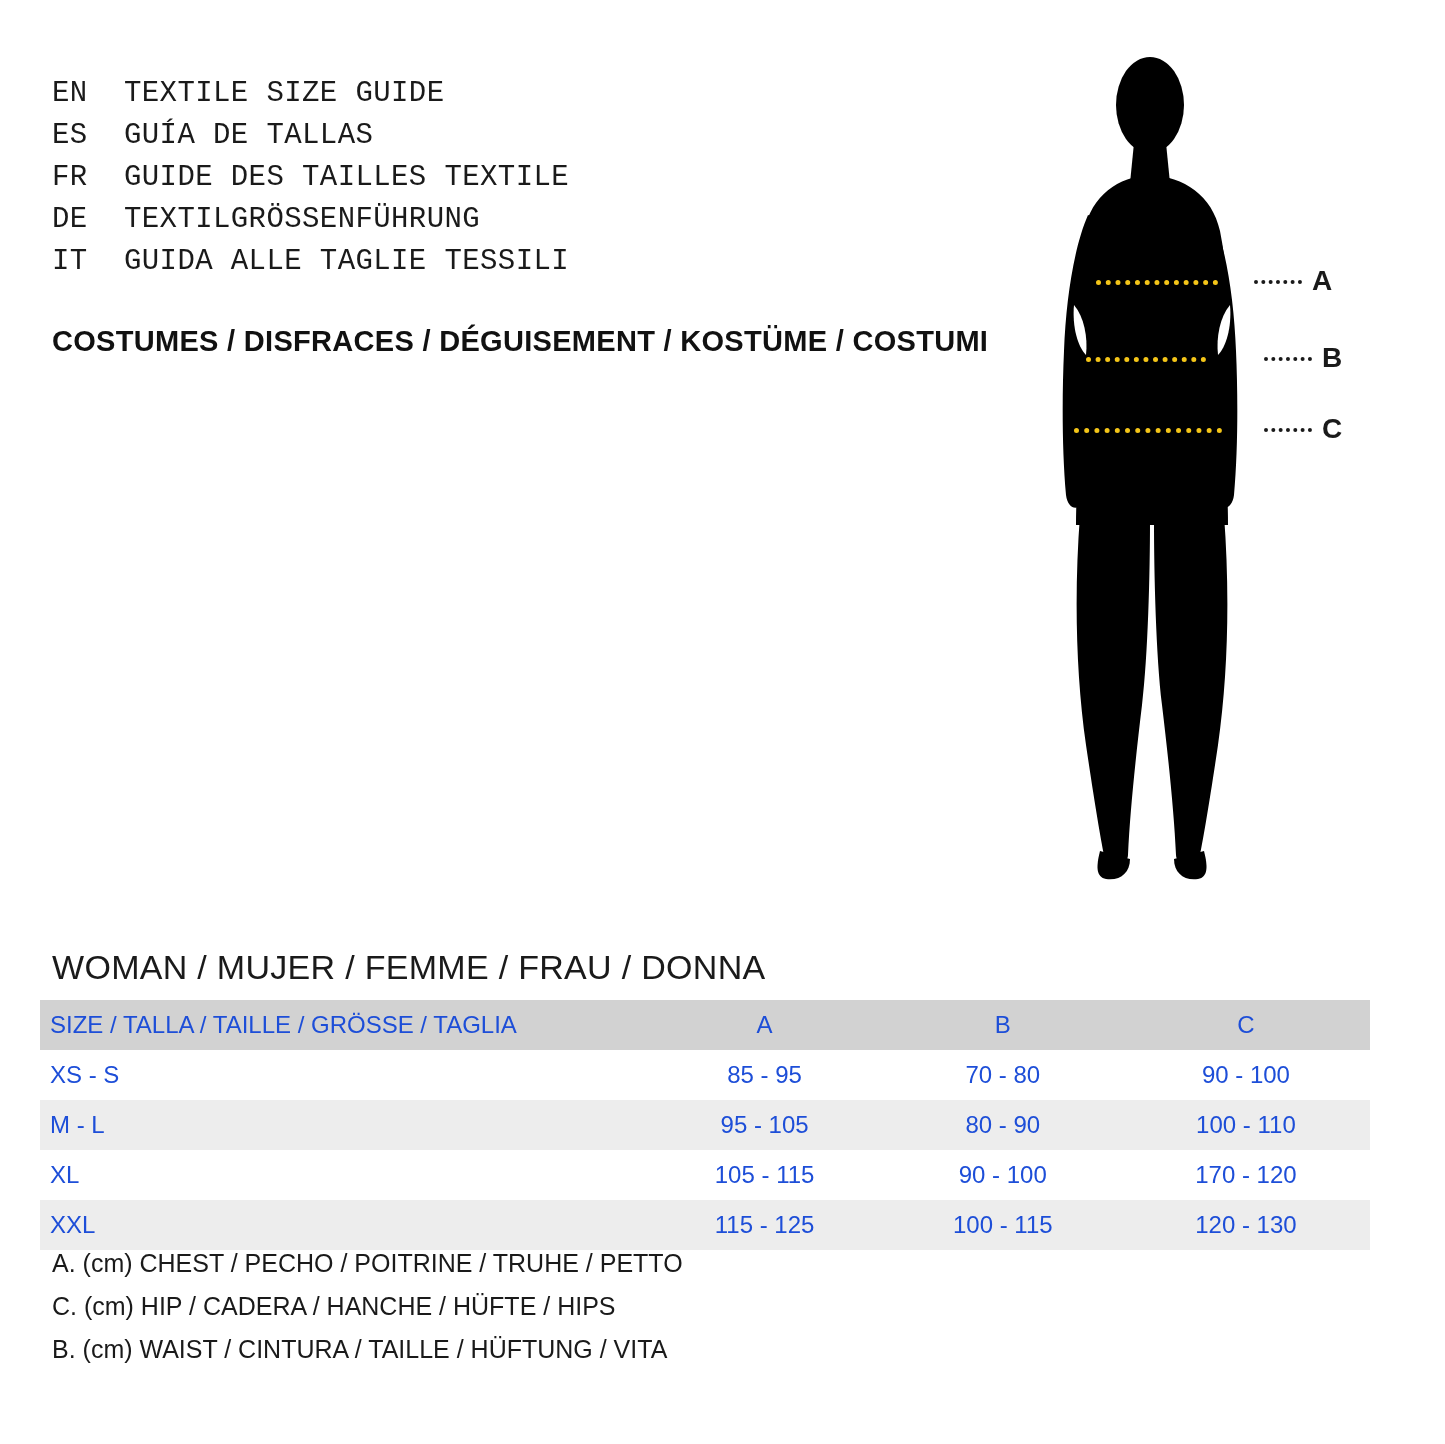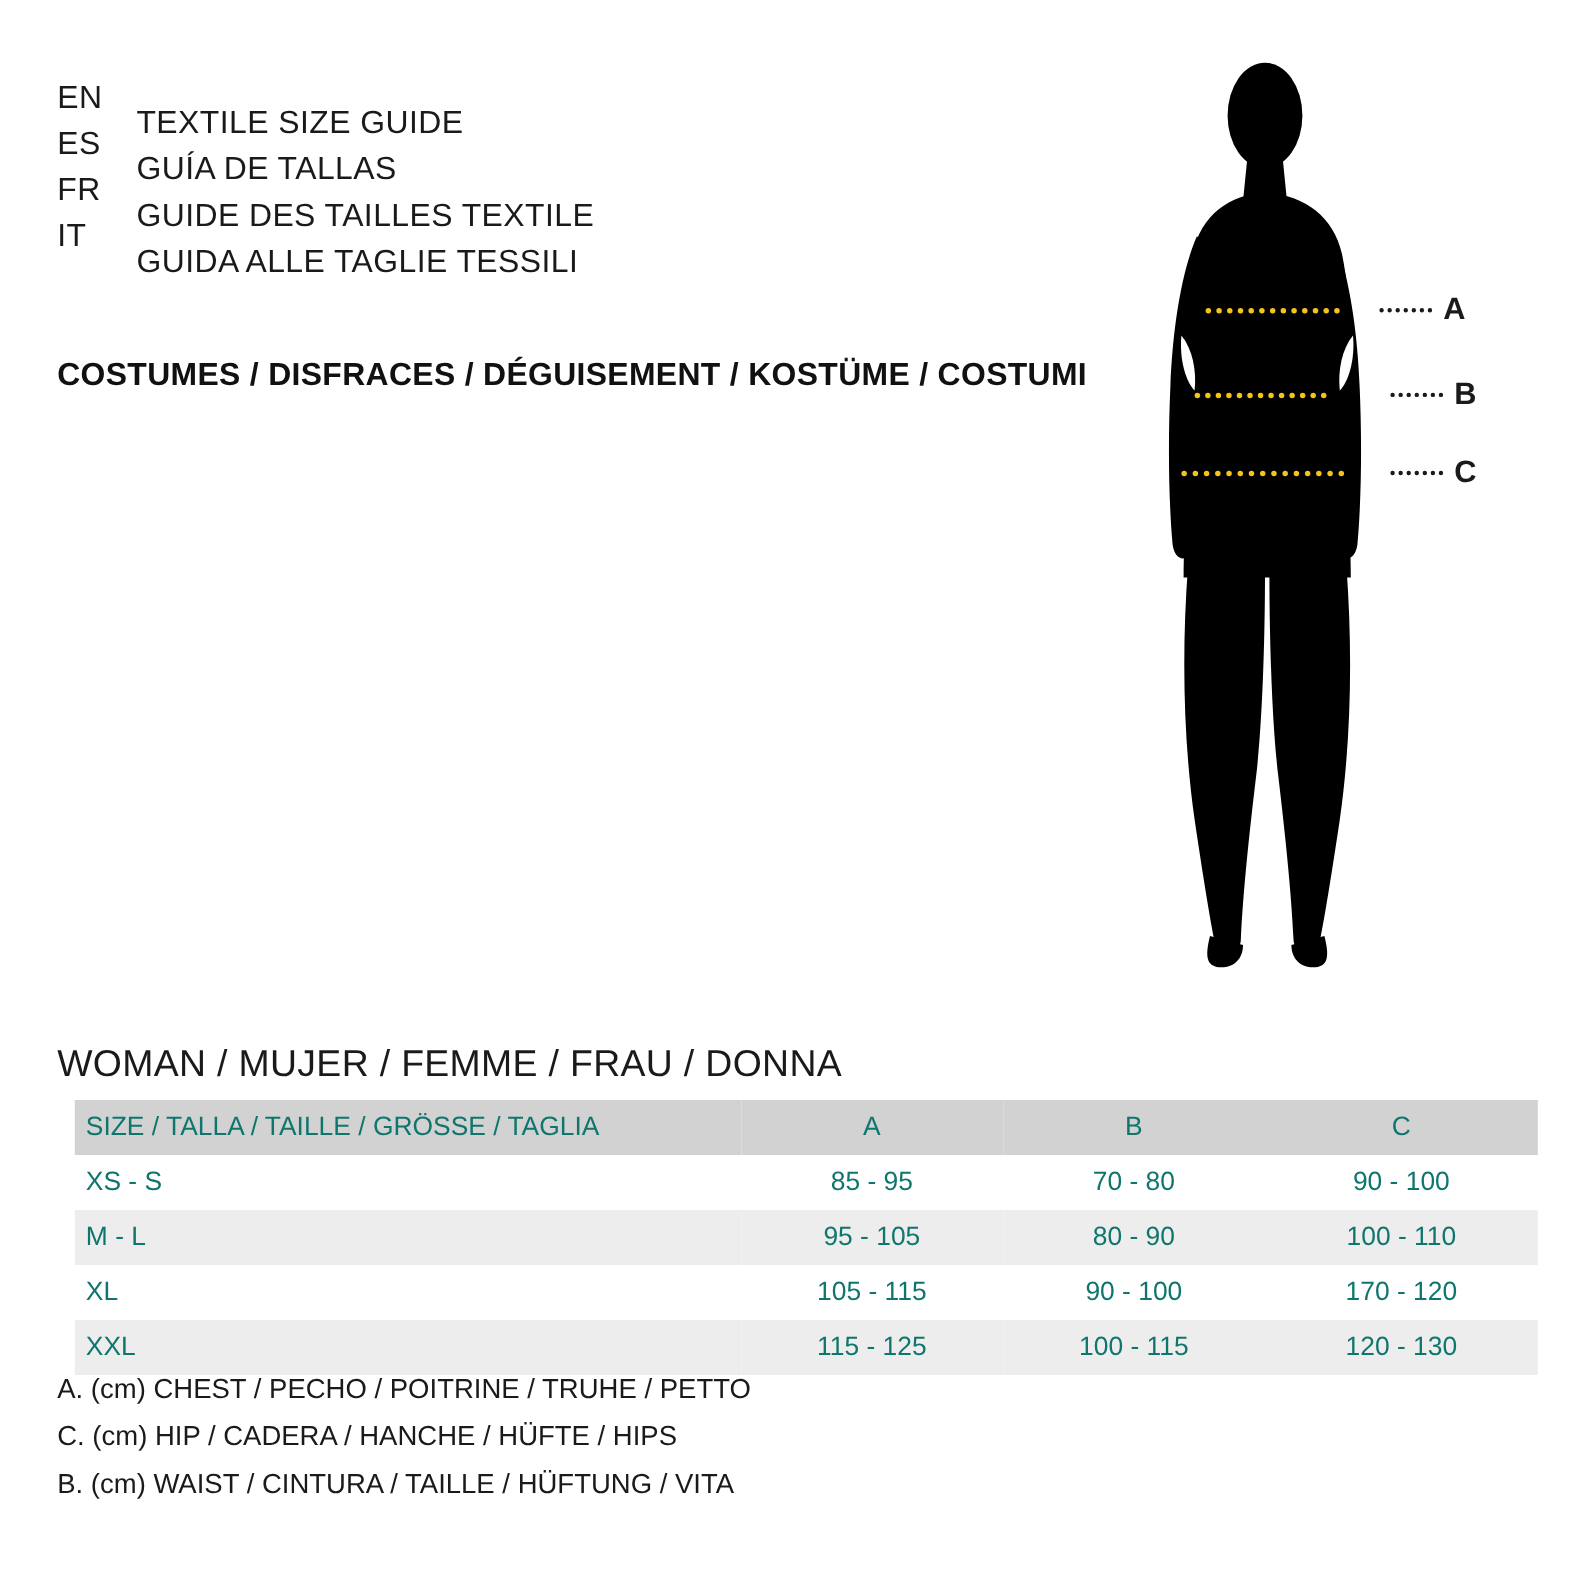--- a/index.html
+++ b/index.html
@@ -18,25 +18,26 @@
 
   
   .lang-block {
     position: absolute;
     left: 52px;
     top: 68px;
     width: 900px;
   }
   .lang-row {
     display: flex;
-    align-items: center;
+    align-items: flex-end;
     height: 42px;
     font-size: 29px;
     letter-spacing: 0.4px;
     color: #1a1a1a;
+    font-family: Liberation Mono, monospace;
   }
   .lang-code {
     width: 72px;
     flex: 0 0 72px;
   }
   .lang-text {
     flex: 1 1 auto;
     margin-top: 47px;
   }
 
@@ -85,26 +86,26 @@
   .table-title {
     position: absolute;
     left: 52px;
     top: 948px;
     font-size: 34px;
     letter-spacing: 0.3px;
     color: #1a1a1a;
   }
   table.size-table {
     position: absolute;
-    left: 68px;
+    left: 40px;
     top: 1000px;
     width: 1330px;
     border-collapse: collapse;
     font-size: 24px;
-    color: #0f766e;
+    color: #1d4ed8;
   }
   table.size-table th,
   table.size-table td {
     padding: 8px 0 8px 0;
     font-weight: normal;
     text-align: center;
     height: 34px;
   }
   table.size-table th.first-col,
   table.size-table td.first-col {
@@ -143,20 +144,24 @@
     <span class="lang-code">EN</span>
     <span class="lang-text">TEXTILE SIZE GUIDE</span>
   </div>
   <div class="lang-row">
     <span class="lang-code">ES</span>
     <span class="lang-text">GUÍA DE TALLAS</span>
   </div>
   <div class="lang-row">
     <span class="lang-code">FR</span>
     <span class="lang-text">GUIDE DES TAILLES TEXTILE</span>
+  </div>
+  <div class="lang-row">
+    <span class="lang-code">DE</span>
+    <span class="lang-text">TEXTILGRÖSSENFÜHRUNG</span>
   </div>
   <div class="lang-row">
     <span class="lang-code">IT</span>
     <span class="lang-text">GUIDA ALLE TAGLIE TESSILI</span>
   </div>
 </div>
 
 <div class="subtitle">COSTUMES / DISFRACES / DÉGUISEMENT / KOSTÜME / COSTUMI</div>
 
 <div class="figure-area">

